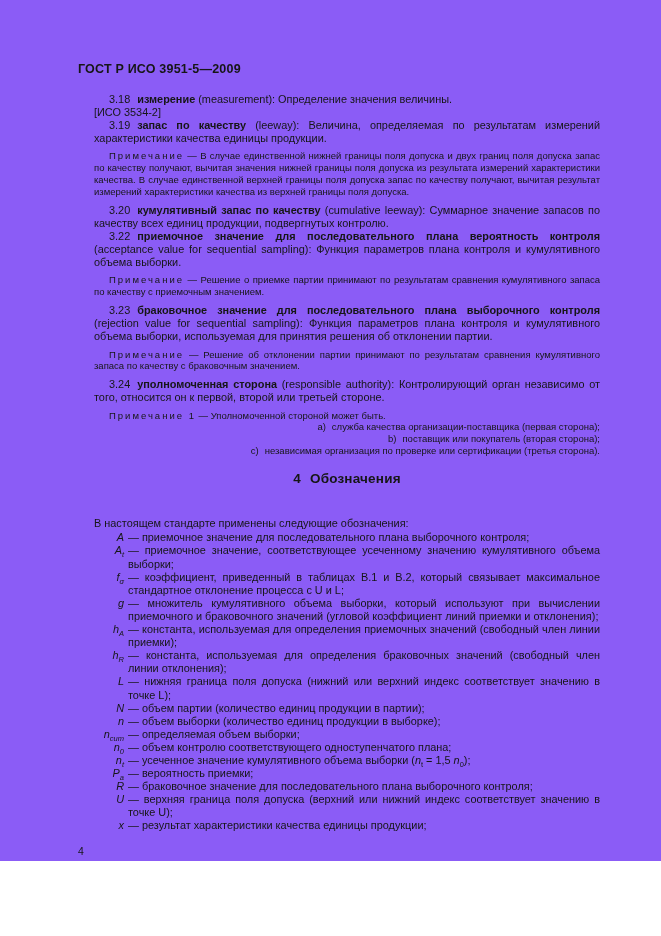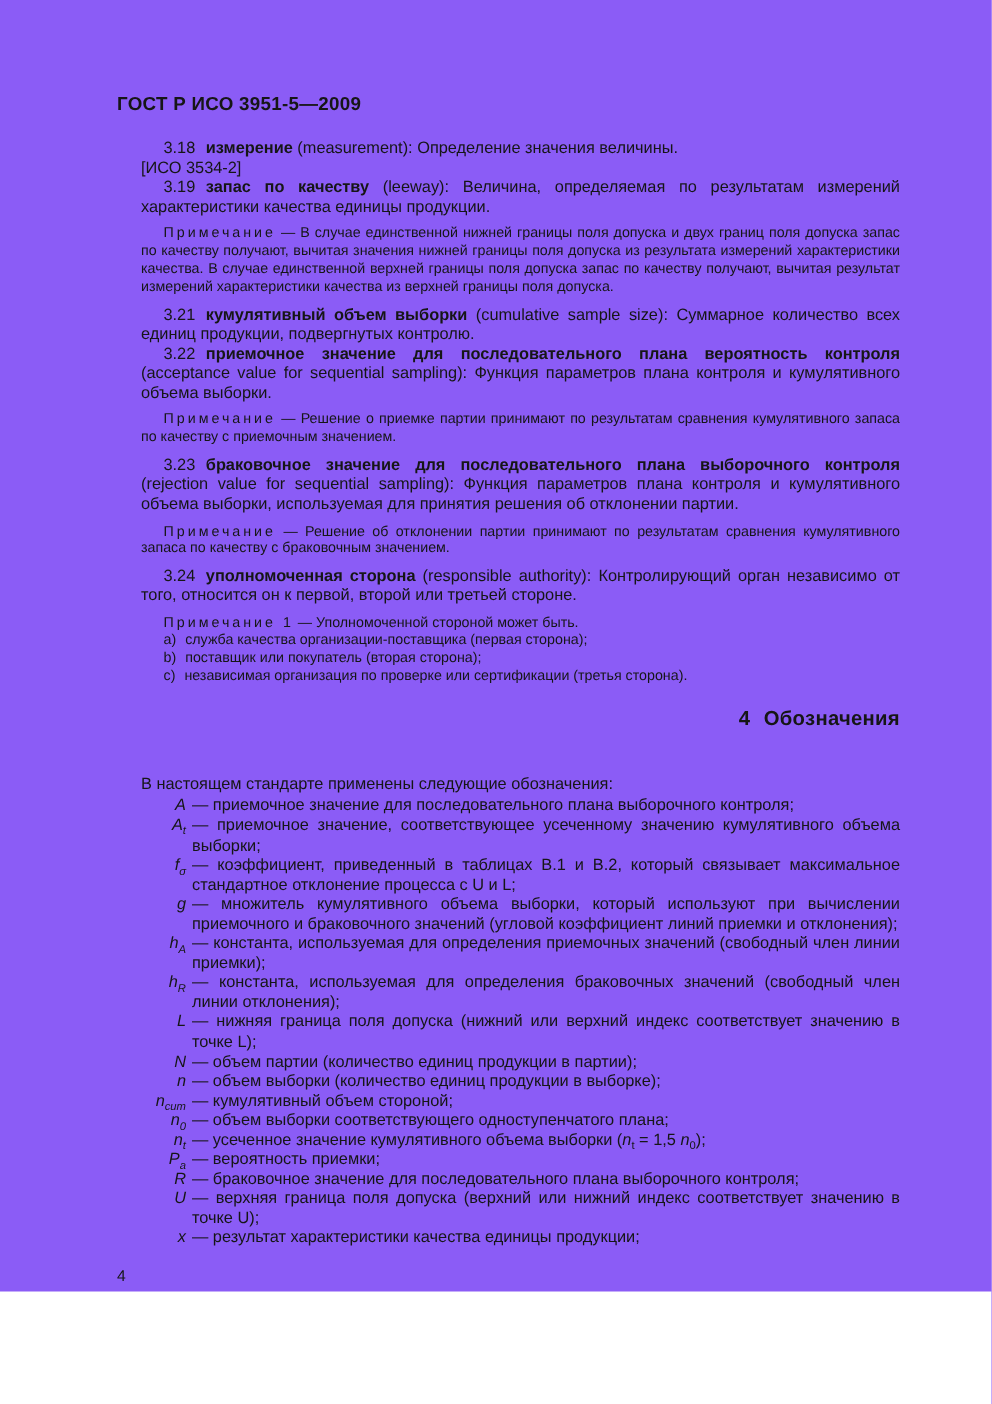--- a/index.html
+++ b/index.html
@@ -21,25 +21,25 @@
   .content p{margin:0;}
   p.term{text-indent:15px;}
   p.term .num{margin-right:7px;}
   p.ref{text-indent:0;}
   .note{
     font-size:9.5px;line-height:11.9px;text-align:justify;
     margin:5px 0 6px 0;
   }
   .note .note-first{text-indent:15px;margin:0;}
   .note-label{letter-spacing:2px;margin-top:48px;}
-  .note-item{padding-left:15px;margin:0;text-align:left;}
+  .note-item{padding-left:15px;margin:0;text-align:right;}
   .note-item .marker{margin-right:6px;}
   h2.sec{
     font-size:13.5px;font-weight:bold;margin:15px 0 13px 0;
-    text-align:right;letter-spacing:.2px;
+    text-align:center;letter-spacing:.2px;
   }
   h2.sec .sec-num{margin-right:9px;}
   p.intro{text-indent:0;margin-bottom:1px;margin-top:32px;}
   .srow{display:flex;align-items:flex-start;}
   .scol{
     flex:0 0 30px;text-align:right;font-style:italic;
     white-space:nowrap;padding-right:4px;
   }
   .scol i{font-style:italic;}
   sub{font-size:7.5px;line-height:0;}
@@ -61,22 +61,22 @@
     <p class="term"><span class="num">3.18</span><b>измерение</b><span> (measurement):  Определение значения величины.</span></p>
 
     <p class="ref">[ИСО 3534-2]</p>
 
     <p class="term"><span class="num">3.19</span><b>запас по качеству</b><span> (leeway):  Величина, определяемая по результатам измерений характеристики качества единицы продукции.</span></p>
 
     <div class="note">
       <p class="note-first"><span class="note-label">Примечание</span> <span>— В случае единственной нижней границы поля допуска и двух границ поля допуска запас по качеству получают, вычитая значения нижней границы поля допуска из результата измерений характеристики качества. В случае единственной верхней границы поля допуска запас по качеству получают, вычитая результат измерений характеристики качества из верхней границы поля допуска.</span></p>
     </div>
 
+    <p class="term"><span class="num">3.20</span><b>кумулятивный запас по качеству</b><span> (cumulative leeway):  Суммарное значение запасов по качеству всех единиц продукции, подвергнутых контролю.</span></p>
 
-    <p class="term"><span class="num">3.21</span><b>кумулятивный объем выборки</b><span> (cumulative sample size):  Суммарное количество всех единиц продукции, подвергнутых контролю.</span></p>
 
     <p class="term"><span class="num">3.22</span><b>приемочное значение для последовательного плана вероятность контроля</b><span> (acceptance value for sequential sampling):  Функция параметров плана контроля и кумулятивного объема выборки.</span></p>
 
     <div class="note">
       <p class="note-first"><span class="note-label">Примечание</span> <span>— Решение о приемке партии принимают по результатам сравнения кумулятивного запаса по качеству с приемочным значением.</span></p>
     </div>
 
     <p class="term"><span class="num">3.23</span><b>браковочное значение для последовательного плана выборочного контроля</b><span> (rejection value for sequential sampling):  Функция параметров плана контроля и кумулятивного объема выборки, используемая для принятия решения об отклонении партии.</span></p>
 
     <div class="note">
@@ -127,25 +127,25 @@
     <div class="srow">
         <span class="scol"><i>N</i><sub></sub></span>
         <span class="sdesc">— объем партии (количество единиц продукции в партии);</span>
       </div>
     <div class="srow">
         <span class="scol"><i>n</i><sub></sub></span>
         <span class="sdesc">— объем выборки (количество единиц продукции в выборке);</span>
       </div>
     <div class="srow">
         <span class="scol"><i>n</i><sub>cum</sub></span>
-        <span class="sdesc">— кумулятивный объем стороной;</span>
+        <span class="sdesc">— определяемая объем выборки;</span>
       </div>
     <div class="srow">
         <span class="scol"><i>n</i><sub>0</sub></span>
-        <span class="sdesc">— объем выборки соответствующего одноступенчатого плана;</span>
+        <span class="sdesc">— объем контролю соответствующего одноступенчатого плана;</span>
       </div>
     <div class="srow">
         <span class="scol"><i>n</i><sub>t</sub></span>
         <span class="sdesc"><span>— усеченное значение кумулятивного объема выборки (</span><i>n</i><sub>t</sub><span> = 1,5 </span><i>n</i><sub>0</sub><span>);</span></span>
       </div>
     <div class="srow">
         <span class="scol"><i>P</i><sub>a</sub></span>
         <span class="sdesc">— вероятность приемки;</span>
       </div>
     <div class="srow">

